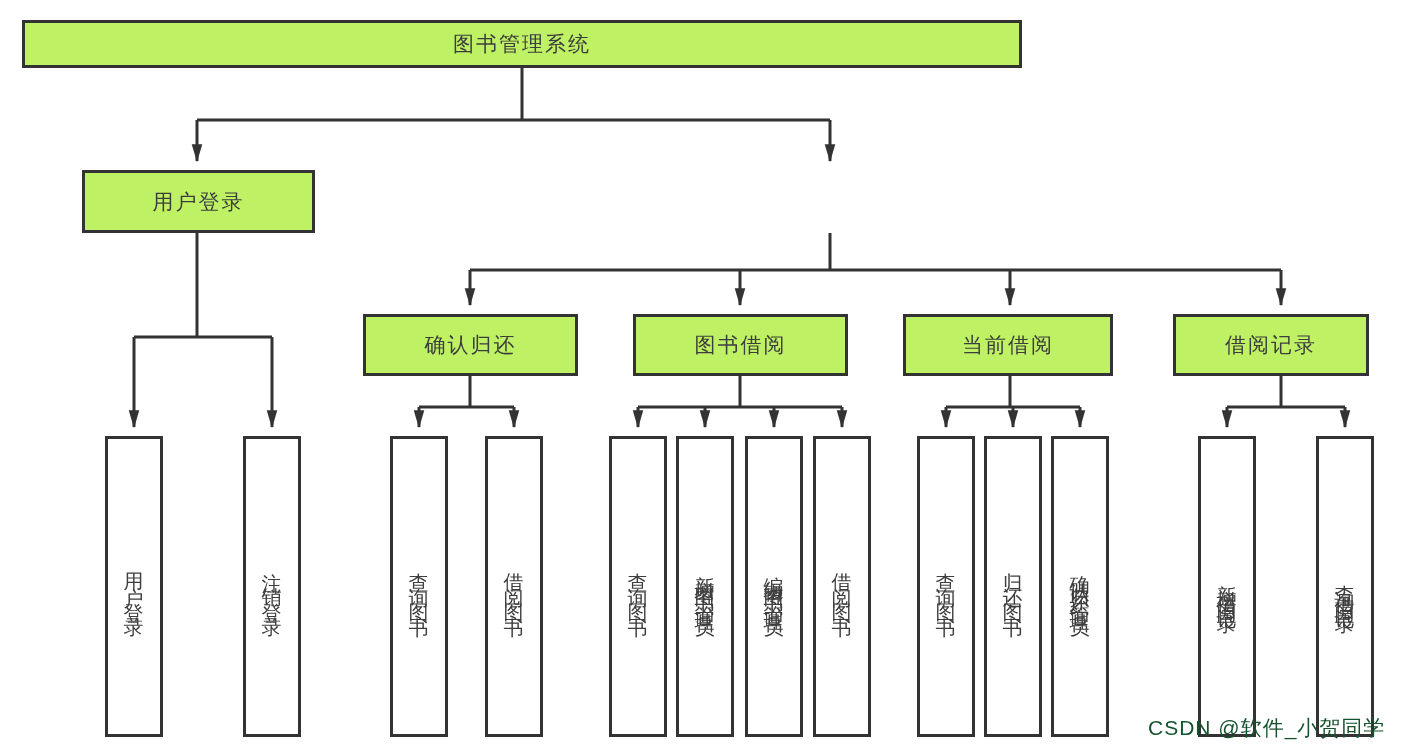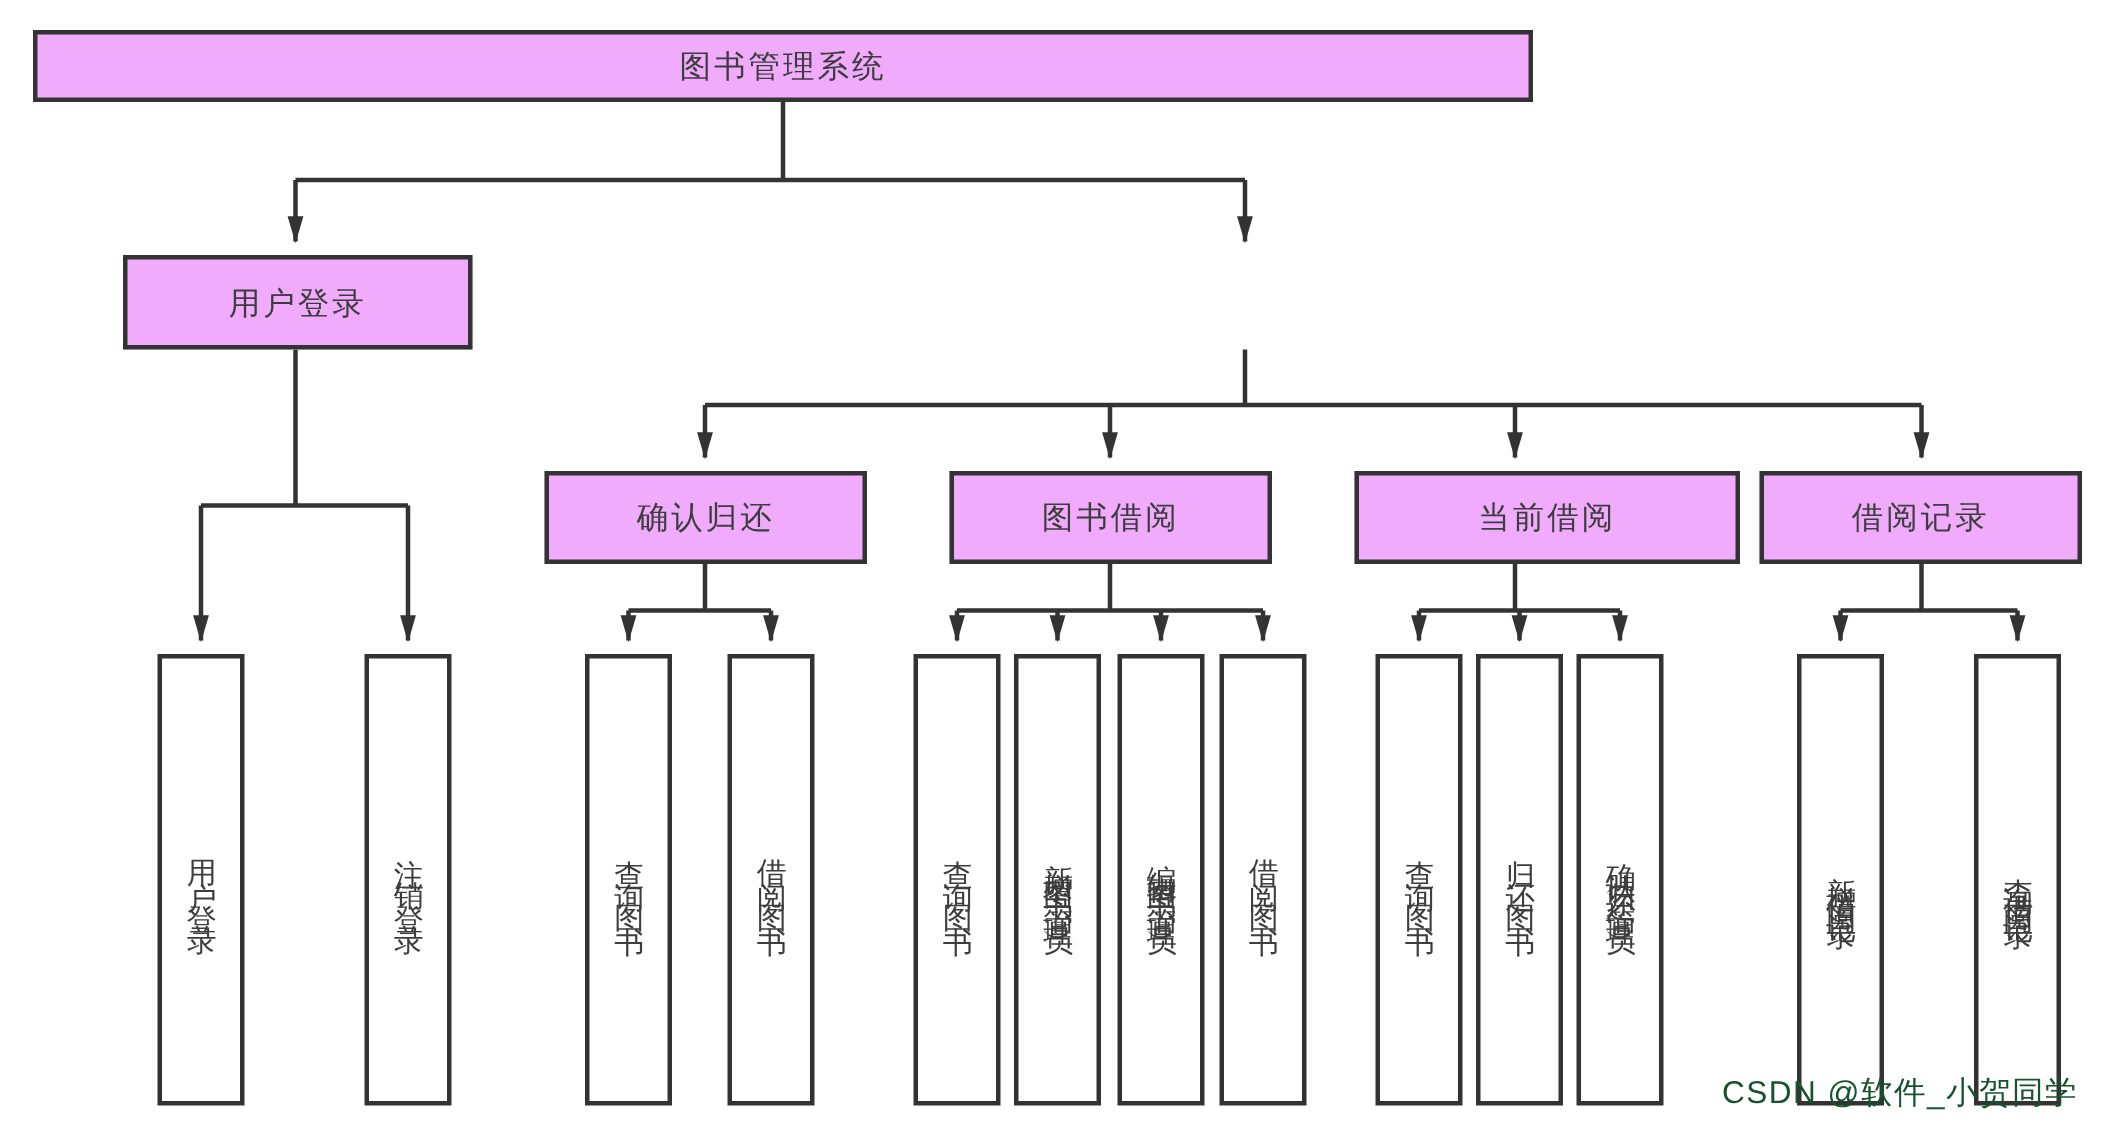--- a/index.html
+++ b/index.html
@@ -13,21 +13,21 @@
   }
   .wires {
     position: absolute;
     left: 0; top: 0;
     width: 1405px; height: 747px;
   }
   .hbox {
     position: absolute;
     box-sizing: border-box;
     border: 3px solid #333333;
-    background: #f0abfc;
+    background: #bef264;
     display: flex;
     align-items: center;
     justify-content: center;
     font-size: 21px;
     color: #3d3d3d;
     letter-spacing: 2px;
   }
   .vbox {
     position: absolute;
     box-sizing: border-box;
@@ -111,22 +111,22 @@
       <path d="M1345,407 L1345,427" marker-end="url(#arr)"></path>
     </g>
   </svg>
 
   <div class="hbox" style="left:22px; top:20px; width:1000px; height:48px;">图书管理系统</div>
 
   <div class="hbox" style="left:82px; top:170px; width:233px; height:63px;">用户登录</div>
 
   <div class="hbox" style="left:363px; top:314px; width:215px; height:62px;">确认归还</div>
   <div class="hbox" style="left:633px; top:314px; width:215px; height:62px;">图书借阅</div>
-  <div class="hbox" style="left:903px; top:314px; width:257px; height:62px;">当前借阅</div>
-  <div class="hbox" style="left:1173px; top:314px; width:215px; height:62px;">借阅记录</div>
+  <div class="hbox" style="left:903px; top:314px; width:210px; height:62px;">当前借阅</div>
+  <div class="hbox" style="left:1173px; top:314px; width:196px; height:62px;">借阅记录</div>
 
   <div class="vbox wide" style="left:105px;">用户登录</div>
   <div class="vbox wide" style="left:243px;">注销登录</div>
 
   <div class="vbox wide" style="left:390px;">查询图书</div>
   <div class="vbox wide" style="left:485px;">借阅图书</div>
 
   <div class="vbox wide" style="left:609px;">查询图书</div>
   <div class="vbox" style="left:676px;">新增图书（管理员）</div>
   <div class="vbox" style="left:745px;">编辑图书（管理员）</div>

